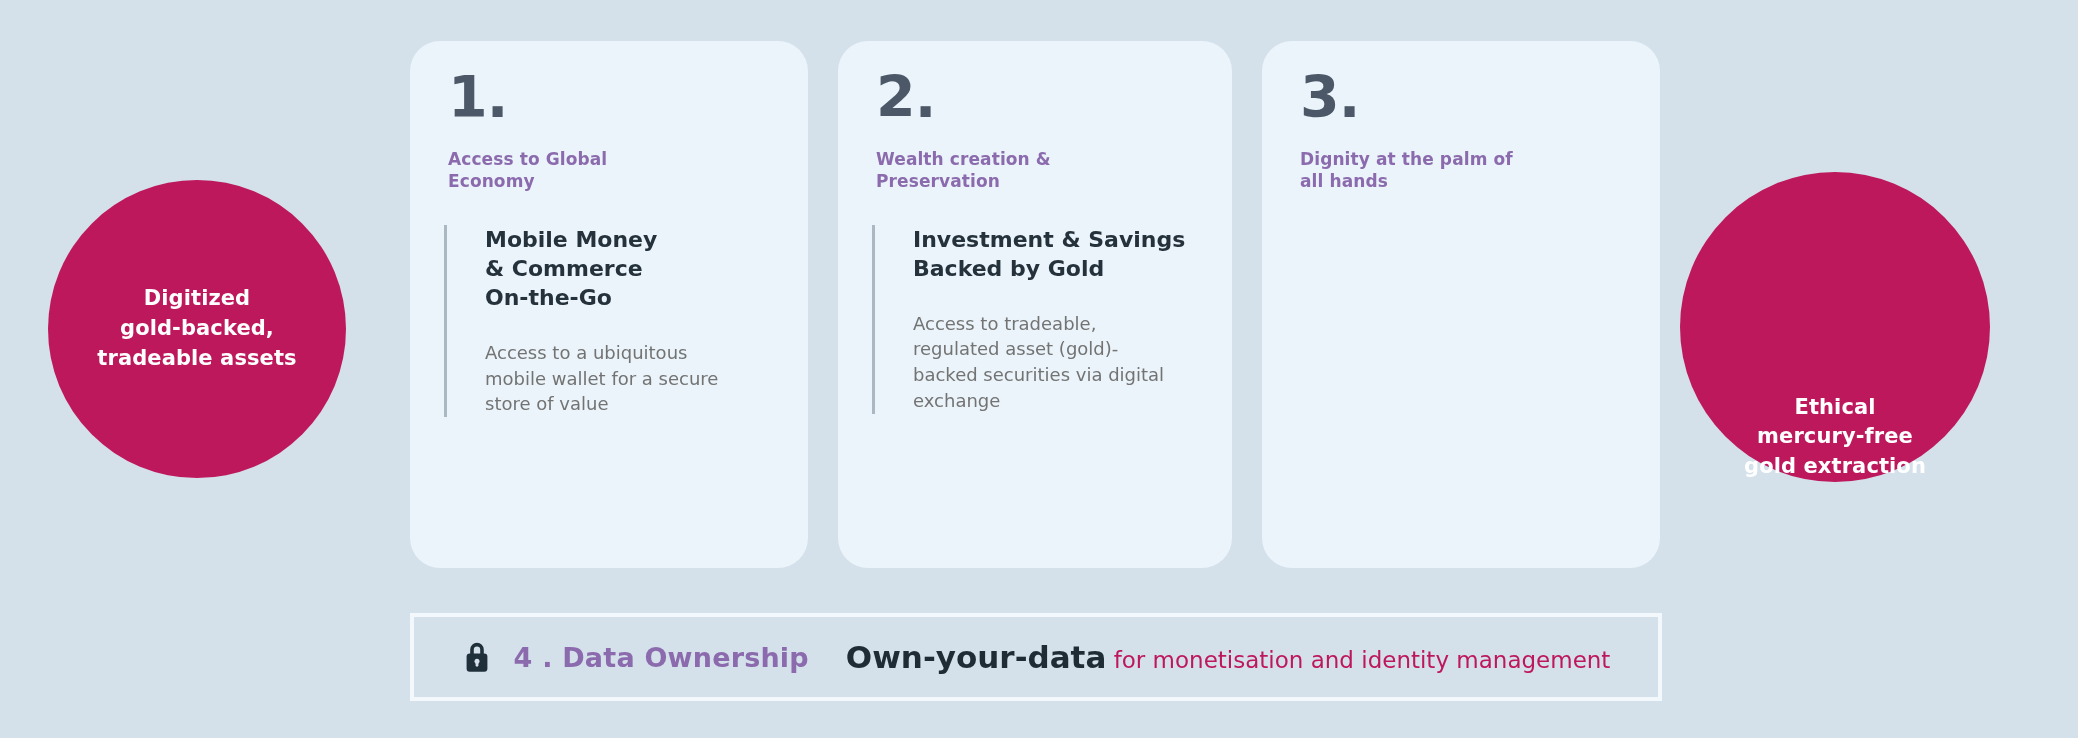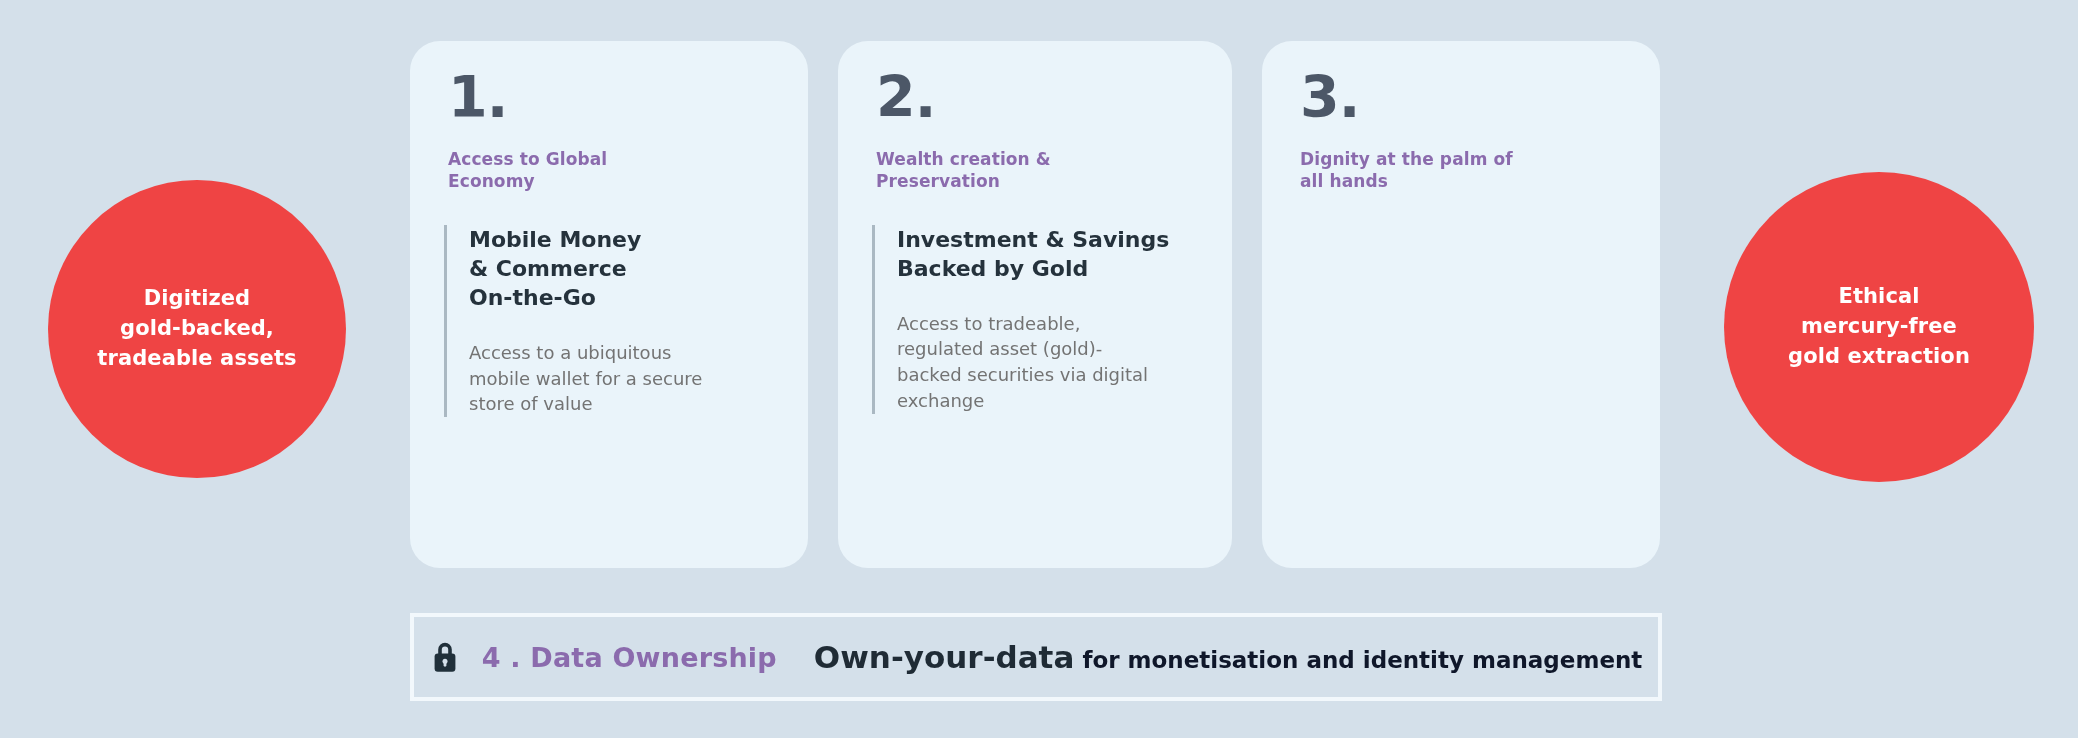--- a/index.html
+++ b/index.html
@@ -8,36 +8,36 @@
     background:#d4e0ea;
     font-family:"DejaVu Sans", sans-serif;
     overflow:hidden;
   }
   .canvas { position:relative; width:2078px; height:738px; }
 
   
   .circle {
     position:absolute;
     border-radius:50%;
-    background:#ef4444;
+    background:#be185d;
     display:flex;
     align-items:center;
     justify-content:center;
     text-align:center;
   }
   .circle .circle-text {
     color:#ffffff;
     font-weight:bold;
     font-size:21px;
     line-height:1.42;
     letter-spacing:.1px;
     white-space:pre-line;
   }
   #circle-left  { left:48px;  top:180px; width:298px; height:298px; }
-  #circle-right { left:1724px; top:172px; width:310px; height:310px; }
+  #circle-right { left:1680px; top:172px; width:310px; height:310px;align-items:flex-end; }
 
   
   .card {
     position:absolute;
     top:41px;
     height:527px;
     background:#eaf4fa;
     border-radius:30px;
     padding:28px 34px 0 34px;
   }
@@ -59,21 +59,21 @@
     font-size:17px;
     font-weight:bold;
     color:#8b6bad;
     line-height:1.28;
     letter-spacing:.1px;
     white-space:pre-line;
   }
   .card-detail {
     margin-top:32px;
     border-left:3px solid #aab8c2;
-    padding-left:22px;
+    padding-left:38px;
   }
   .card-subtitle {
     font-size:22px;
     font-weight:bold;
     color:#25323c;
     line-height:1.32;
     white-space:pre-line;
   }
   .card-body {
     margin-top:28px;
@@ -103,22 +103,22 @@
     letter-spacing:.2px;
     margin-right:16px;
   }
   .banner-strong {
     font-size:31px;
     font-weight:bold;
     color:#1f2b35;
   }
   .banner-rest {
     font-size:23px;
-    font-weight:bold;
-    color:#0f172a;
+    font-weight:normal;
+    color:#be185d;
     text-align:right;
   }
 </style>
 </head>
 <body>
 
 <div class="canvas">
 
   <div class="circle" id="circle-left">
     <div class="circle-text">Digitized

